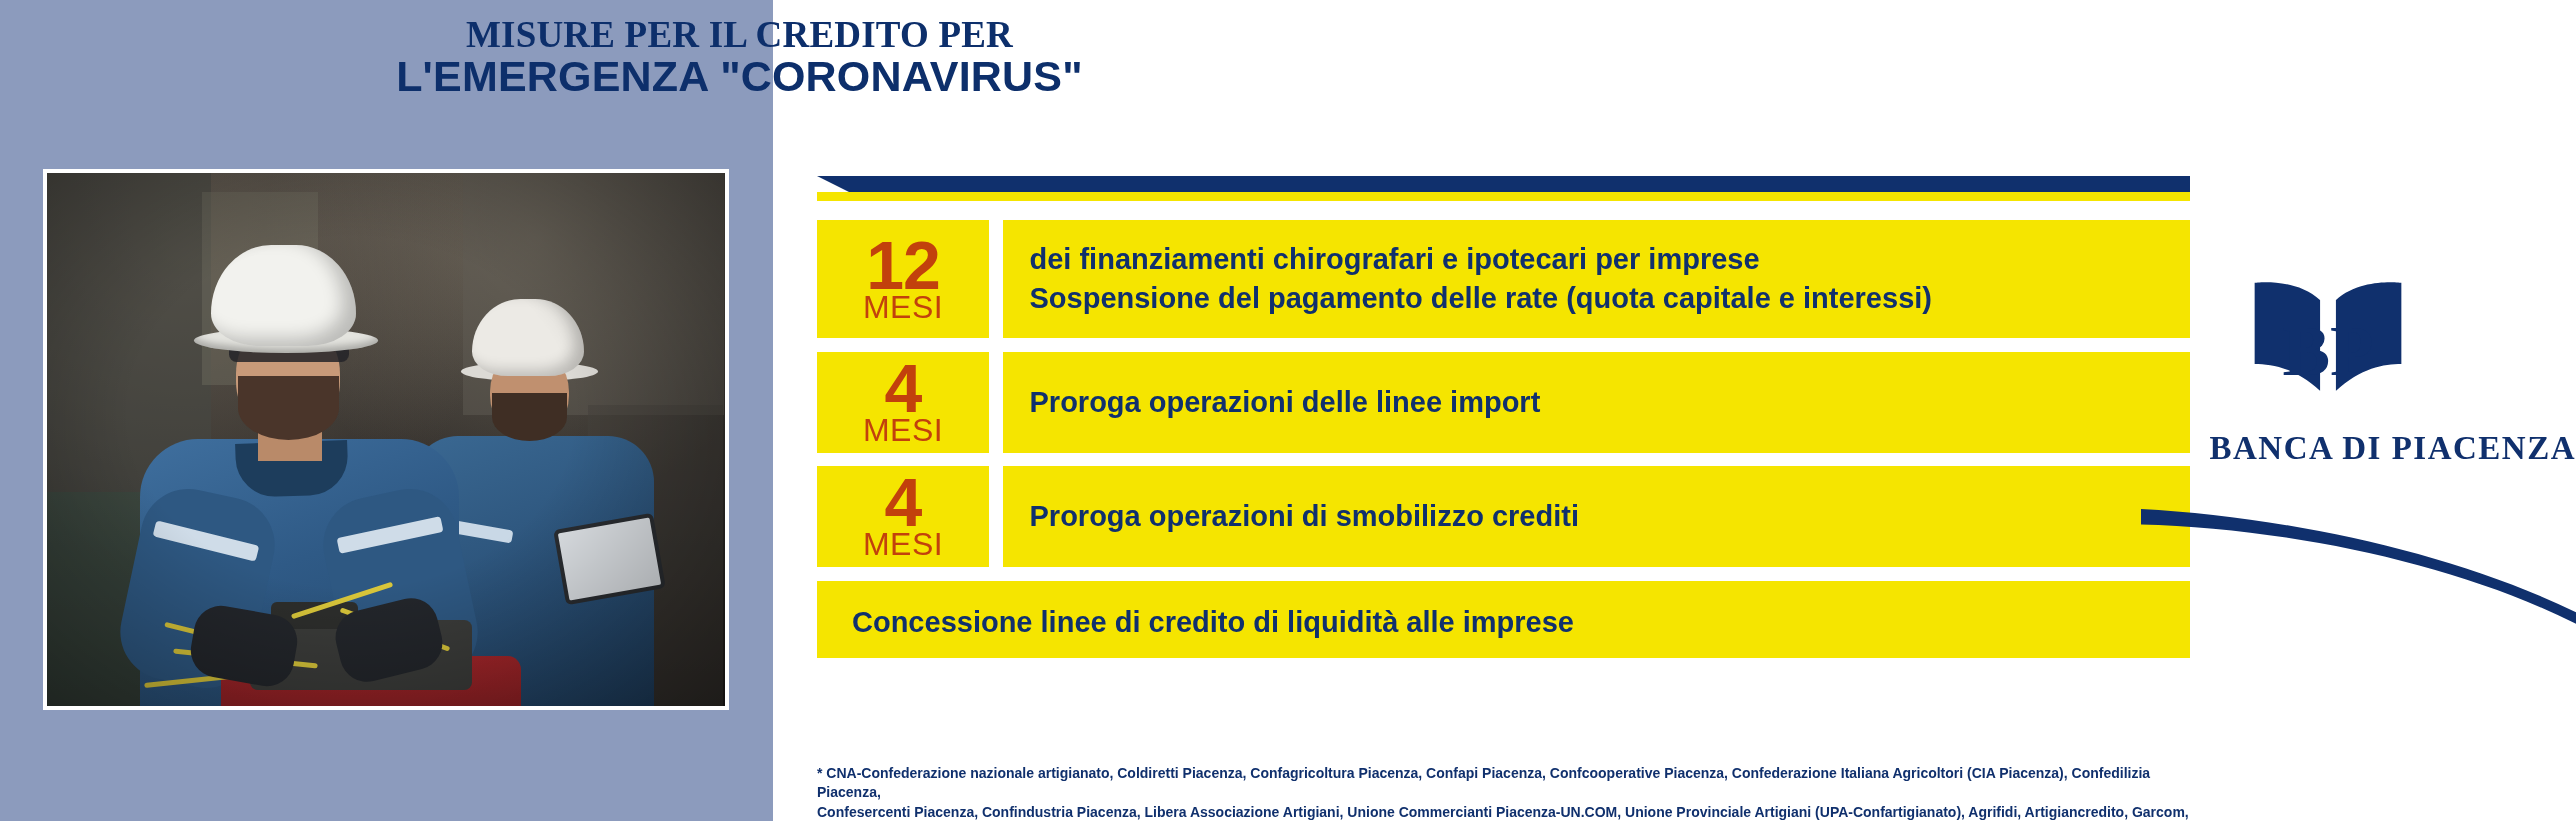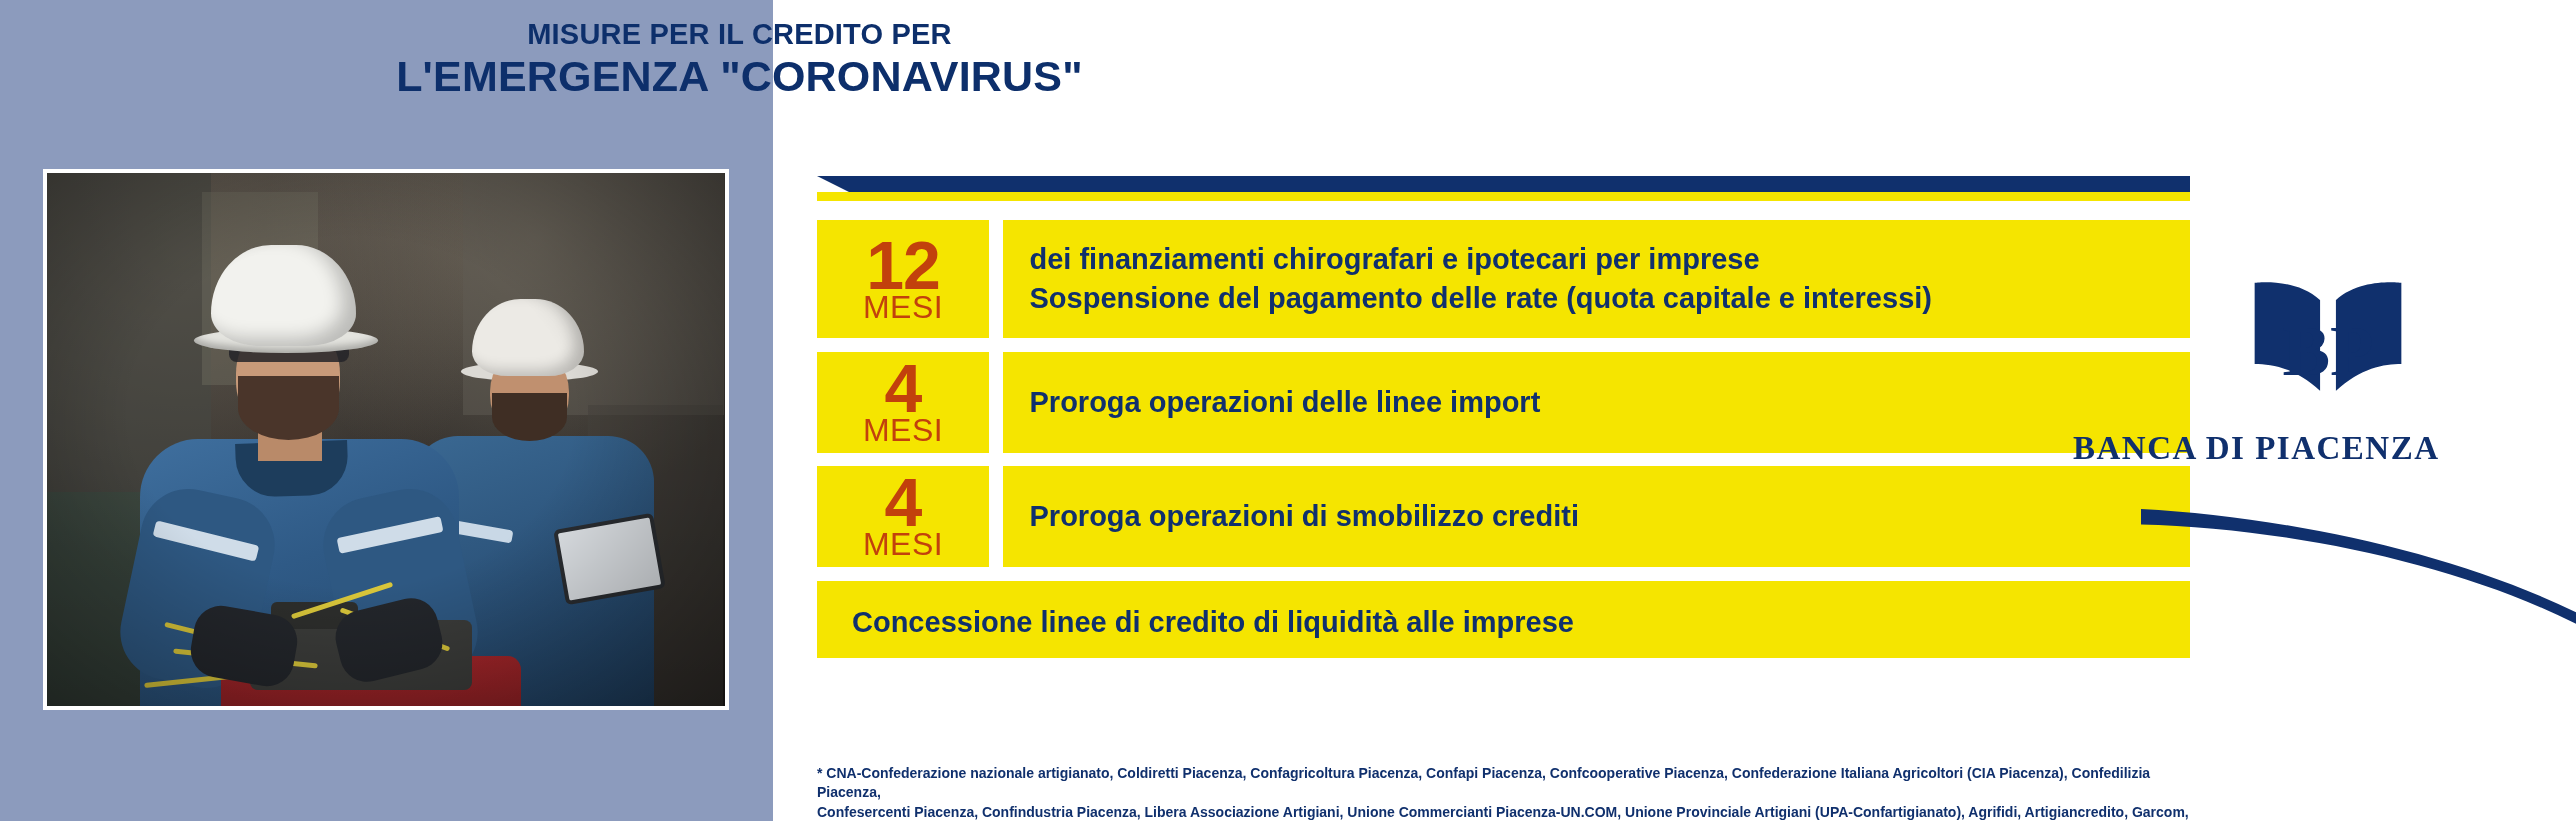--- a/index.html
+++ b/index.html
@@ -187,21 +187,21 @@
   .headline {
     position: absolute;
     left: 29px;
     top: 17.4px;
     width: 1421px;
     text-align: center;
     color: #0d2f6b;
     font-weight: bold;
     letter-spacing: 0.2px;
   }
-  .headline .l1 { font-size: 29px; line-height: 35px; }
+  .headline .l1 { font-size: 37px; line-height: 35px; font-family: Liberation Serif, serif; }
   .headline .l2 { font-size: 43px; line-height: 48px; }
   .headline .l3 { font-size: 43px; line-height: 48px; }
 
   .rule-wrap {
     position: absolute;
     left: 817px;
     top: 176px;
     width: 1373px;
     height: 25px;
   }
@@ -302,21 +302,21 @@
     left: 172px;
     top: 275px;
     width: 166px;
     height: 145px;
   }
   .logo-name {
     position: absolute;
     left: 0;
     top: 430px;
     width: 503px;
-    text-align: left;
+    text-align: right;
     color: #10306d;
     font-family: "Liberation Serif", serif;
     font-size: 33px;
     letter-spacing: 1.5px;
     font-weight: bold;
   }
   .logo-tag {
     position: absolute;
     left: 0;
     top: 471px;

